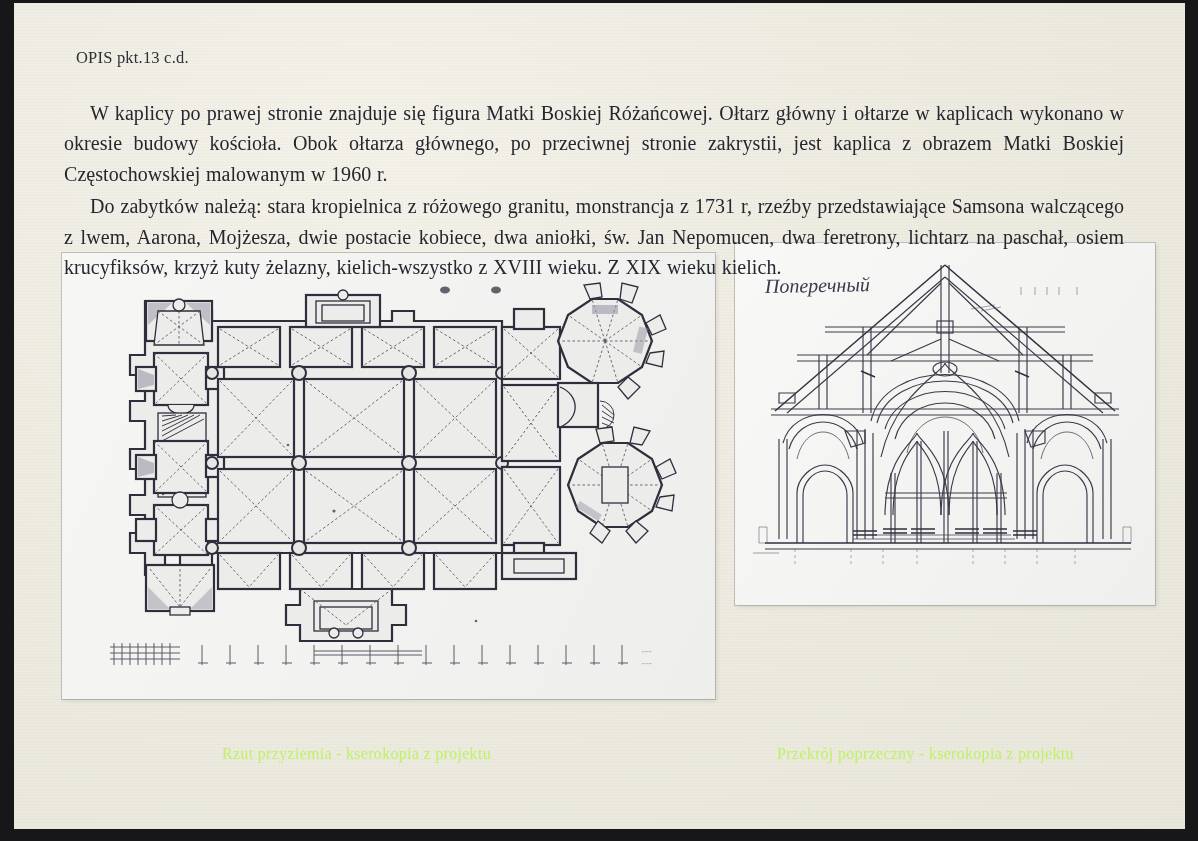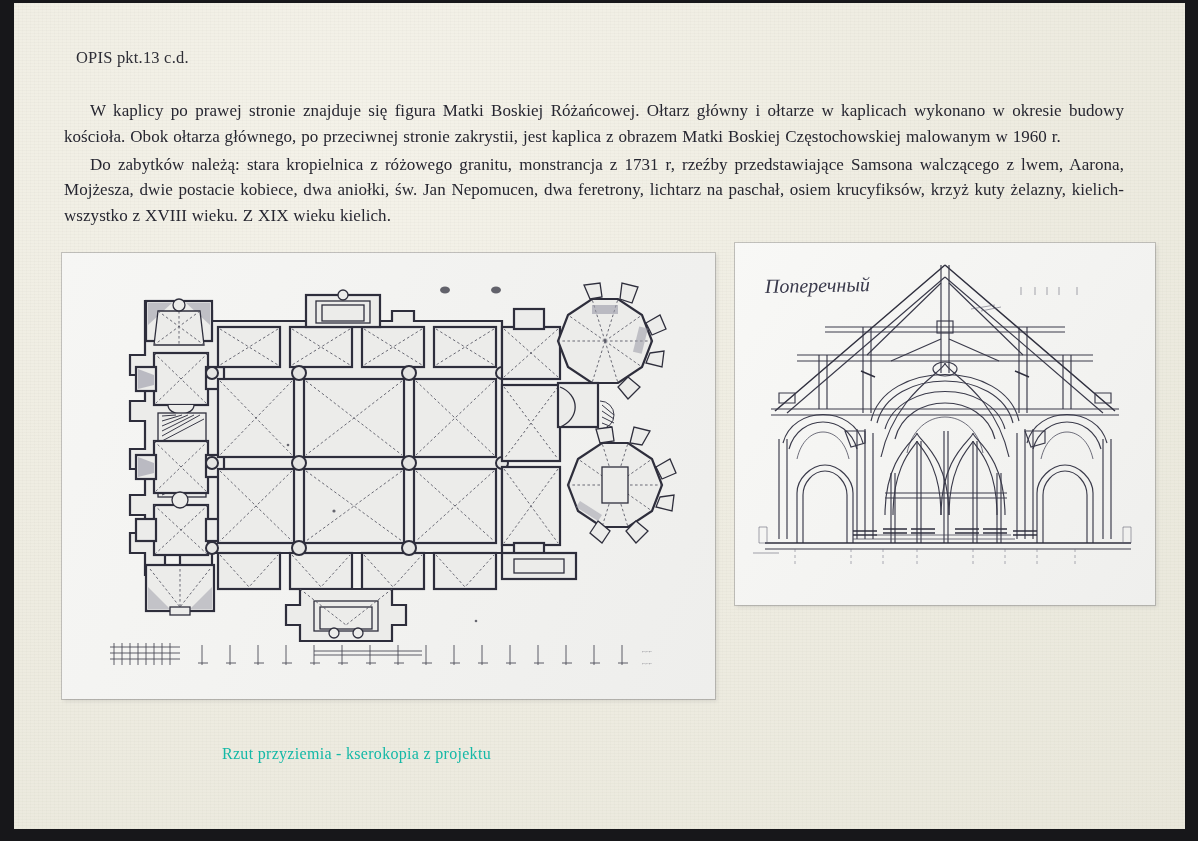--- a/index.html
+++ b/index.html
@@ -60,21 +60,21 @@
     z-index: 3;
   }
   .heading {
     font-size: 16.5px;
     color: #2e2e36;
     letter-spacing: .2px;
     margin: 0 0 30px 12px;
   }
   p.body-par {
     margin: 0 0 4px 0;
-    font-size: 17px;
+    font-size: 20px;
     line-height: 1.52;
     color: #262630;
     text-align: justify;
     text-indent: 26px;
     letter-spacing: .05px;
     word-spacing: .6px;
   }
   p.body-par.tight { margin-bottom: 2px; }
 
   
@@ -99,21 +99,21 @@
     top: 243px;
     width: 420px;
     height: 362px;
     background:
       linear-gradient(125deg,#f8f8f6 0%,#f4f4f2 45%,#efefed 100%);
   }
 
   .caption {
     position: absolute;
     font-size: 16px;
-    color: #14b8a6;
+    color: #bef264;
     letter-spacing: .3px;
     z-index: 3;
     white-space: nowrap;
   }
   #caption-plan    { left: 222px; top: 745px; }
   #caption-section { left: 777px; top: 745px; }
 
   svg { display: block; }
 </style>
 </head>
@@ -498,14 +498,15 @@
       <text x="30" y="50" font-family="Liberation Serif, serif" font-size="20" font-style="italic" fill="#3a3a4c" transform="rotate(-1 30 50)">Поперечный</text>
 
       <g stroke="#6a6a7a" stroke-width=".8" opacity=".75">
         <path d="M286,44 L286,52 M300,44 L300,52 M312,44 L312,52 M324,44 L324,52 M342,44 L342,52"></path>
       </g>
     </svg>
   </div>
 
   <div class="caption" id="caption-plan">Rzut przyziemia - kserokopia z projektu</div>
 
+  <div class="caption" id="caption-section">Przekrój poprzeczny - kserokopia z projektu</div>
 
 </div>
 
 </body></html>

